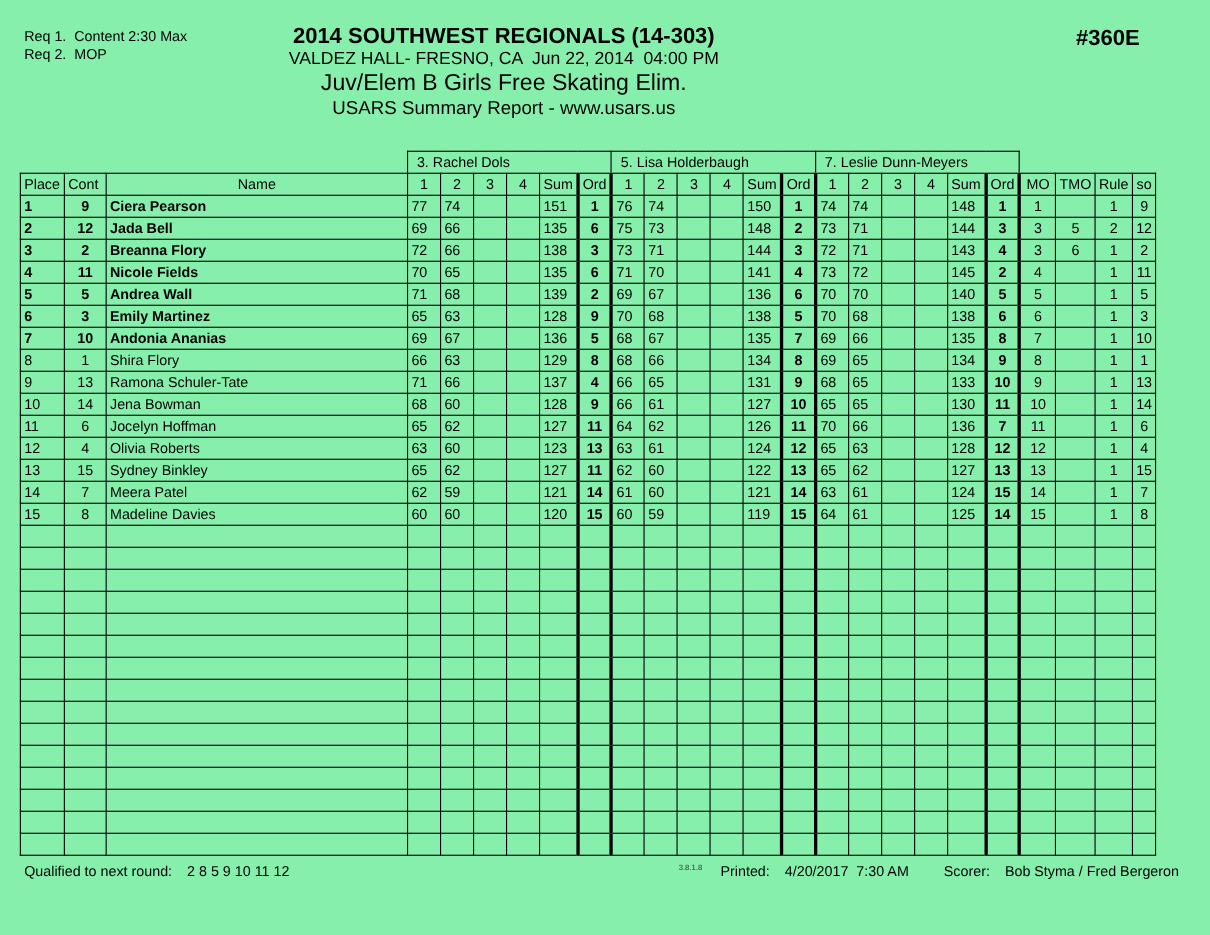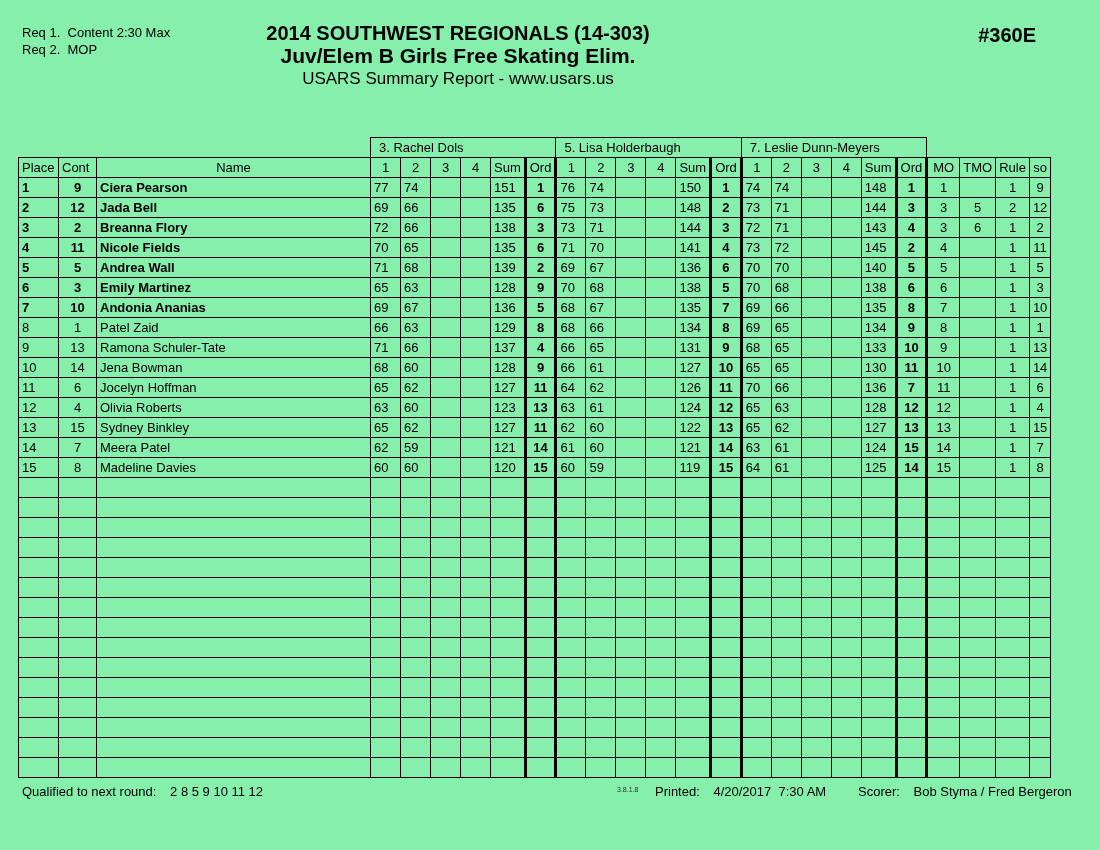--- a/index.html
+++ b/index.html
@@ -4,21 +4,21 @@
 <style>
   html,body{margin:0;padding:0;background:#fff;}
   #page{position:relative;width:1100px;height:850px;background:#86efac;
         font-family:"Liberation Sans",sans-serif;color:#000;overflow:hidden;}
   .pre{white-space:pre;}
   
   #req{position:absolute;left:22px;top:24px;font-size:13px;line-height:17px;}
   #title-block{position:absolute;left:0;top:22px;width:916px;text-align:center;}
   #title{font-size:20px;font-weight:bold;line-height:22px;}
   #venue{font-size:16px;line-height:20px;}
-  #event{font-size:21px;font-weight:bold;line-height:24px;}
+  #event{font-size:21px;font-weight:normal;line-height:24px;}
   #report{font-size:17px;line-height:22px;}
   #evtnum{position:absolute;right:64px;top:24px;font-size:20px;font-weight:bold;}
   
   #results-table{position:absolute;left:18px;top:137px;border-collapse:collapse;table-layout:fixed;}
   #results-table td{border:1px solid #000;height:19px;line-height:19px;padding:0 3px;
                     font-size:13px;overflow:hidden;white-space:nowrap;vertical-align:middle;}
   #results-table td.spacer{border:none;}
   #results-table td.judgebox{text-align:left;padding-left:8px;margin-left:12px;}
   tr.cols td{border-bottom:2px solid #000;text-align:center;padding:0 2px;}
   tr.cols td.h-place,tr.cols td.h-cont{text-align:left;padding-left:5px;}
@@ -45,20 +45,21 @@
 
 <div id="page">
 
   <div id="req">
     <div class="pre">Req 1.  Content 2:30 Max</div>
     <div class="pre">Req 2.  MOP</div>
   </div>
 
   <div id="title-block">
     <div id="title">2014 SOUTHWEST REGIONALS (14-303)</div>
+    <div id="venue" class="pre">VALDEZ HALL- FRESNO, CA  Jun 22, 2014  04:00 PM</div>
     <div id="event">Juv/Elem B Girls Free Skating Elim.</div>
     <div id="report">USARS Summary Report - www.usars.us</div>
   </div>
 
   <div id="evtnum">#360E</div>
 
   <table id="results-table">
       <colgroup>
         <col style="width: 40px;">
         <col style="width: 38px;">
@@ -308,21 +309,21 @@
           <td class="c-sum">135</td>
           <td class="thick">8</td>
           <td class="c-mo">7</td>
           <td class="c-tmo"></td>
           <td class="c-rule">1</td>
           <td class="c-so">10</td>
         </tr>
         <tr>
           <td class="c-place">8</td>
           <td class="c-cont">1</td>
-          <td class="c-name">Patel Zaid</td>
+          <td class="c-name">Shira Flory</td>
           <td class="c-score">66</td>
           <td class="c-score">63</td>
           <td class="c-score"></td>
           <td class="c-score"></td>
           <td class="c-sum">129</td>
           <td class="thick">8</td>
           <td class="c-score">68</td>
           <td class="c-score">66</td>
           <td class="c-score"></td>
           <td class="c-score"></td>

